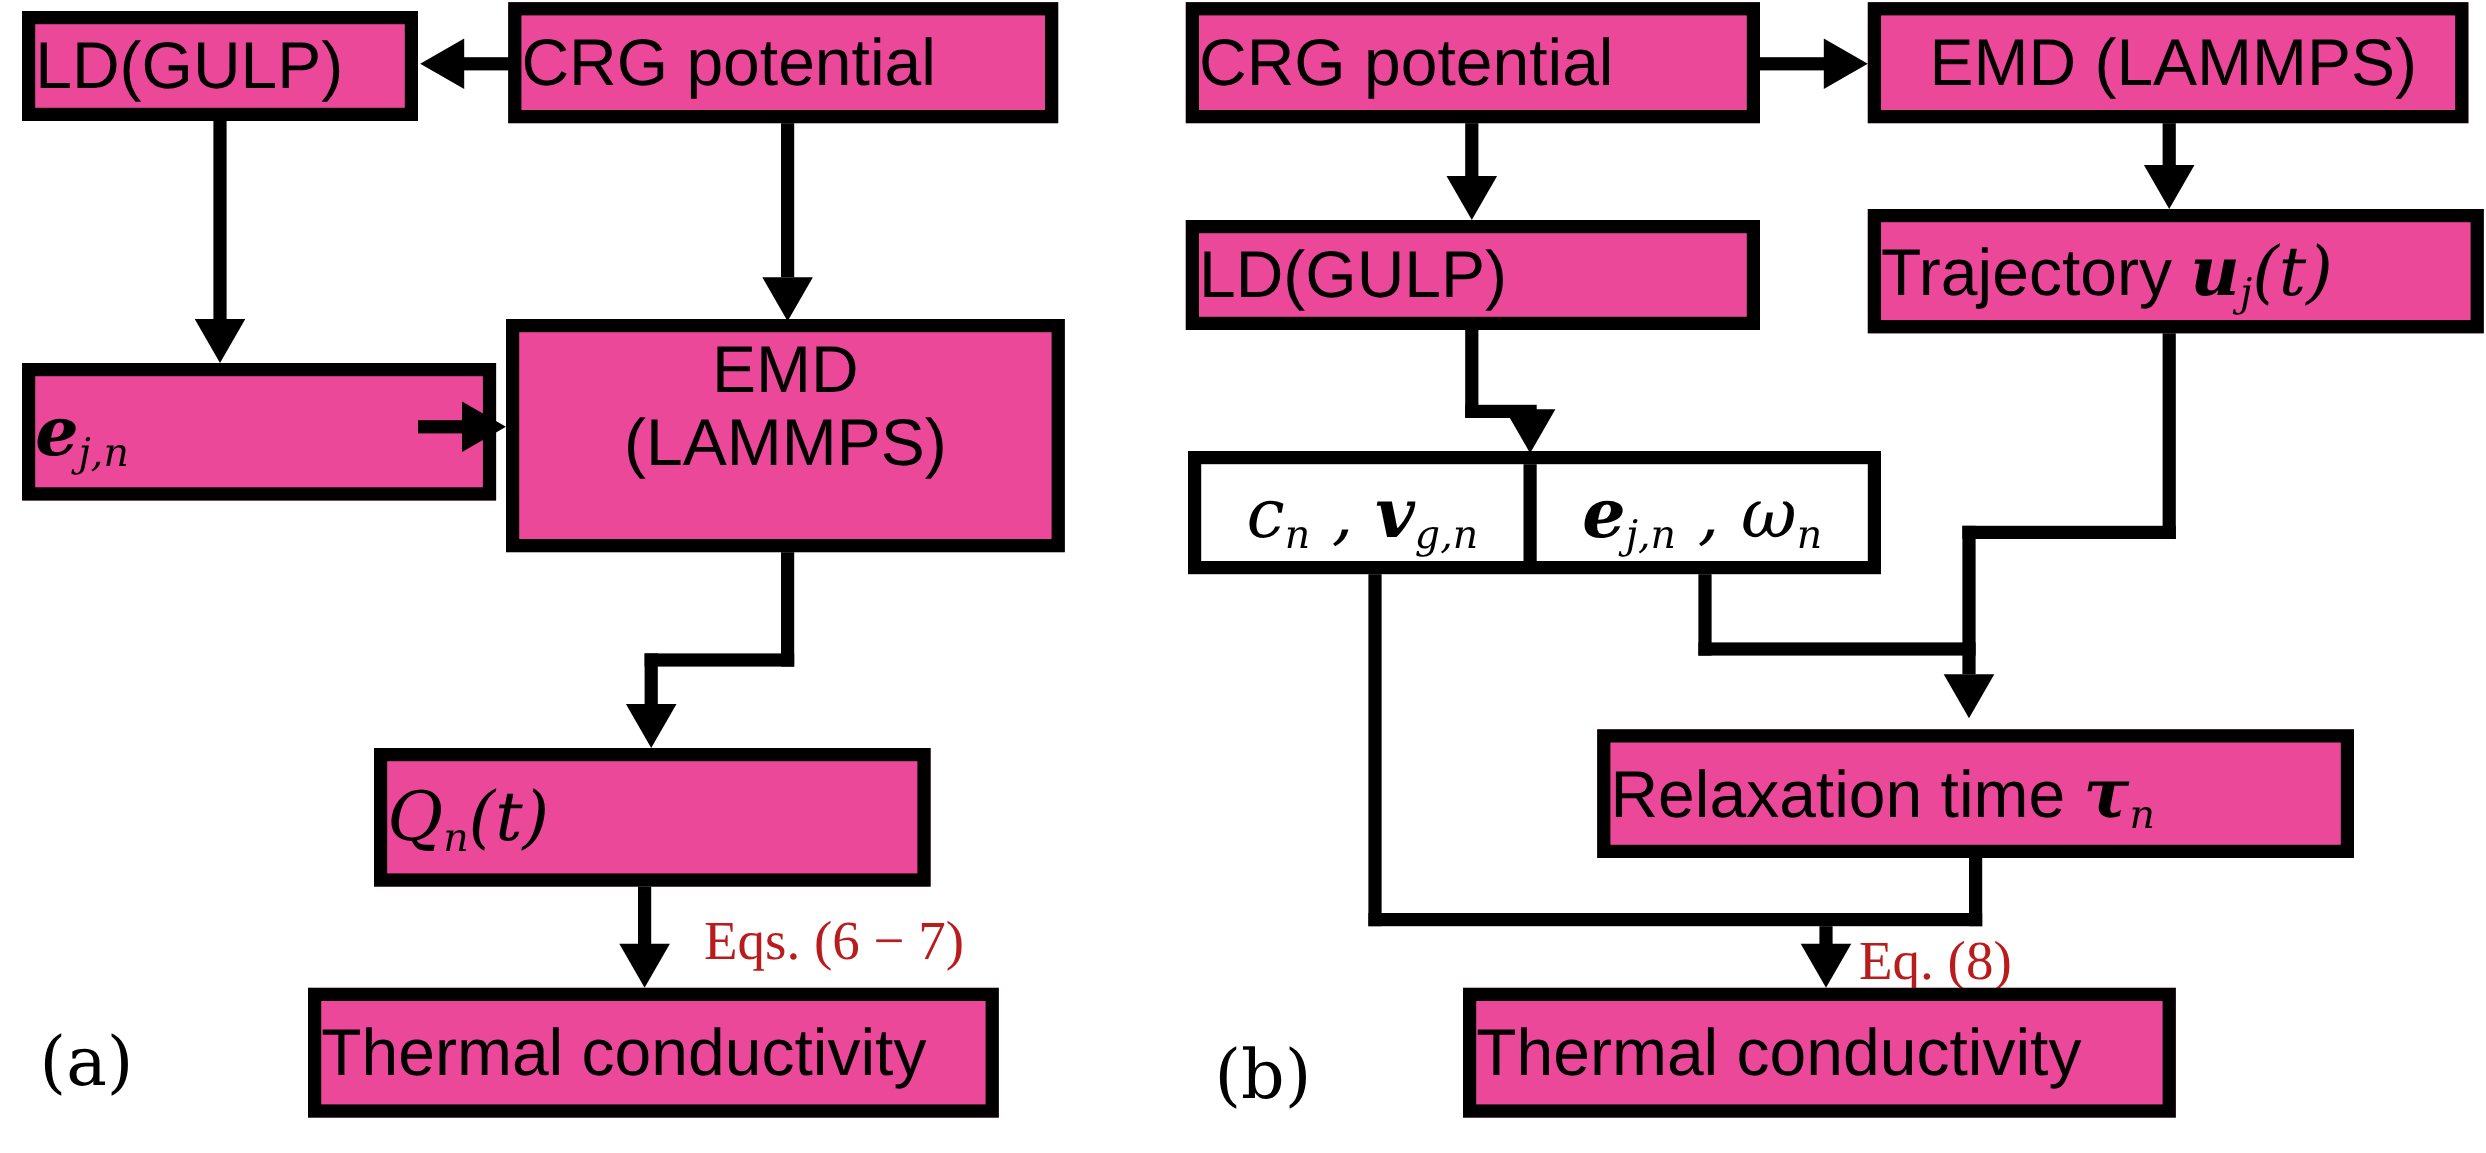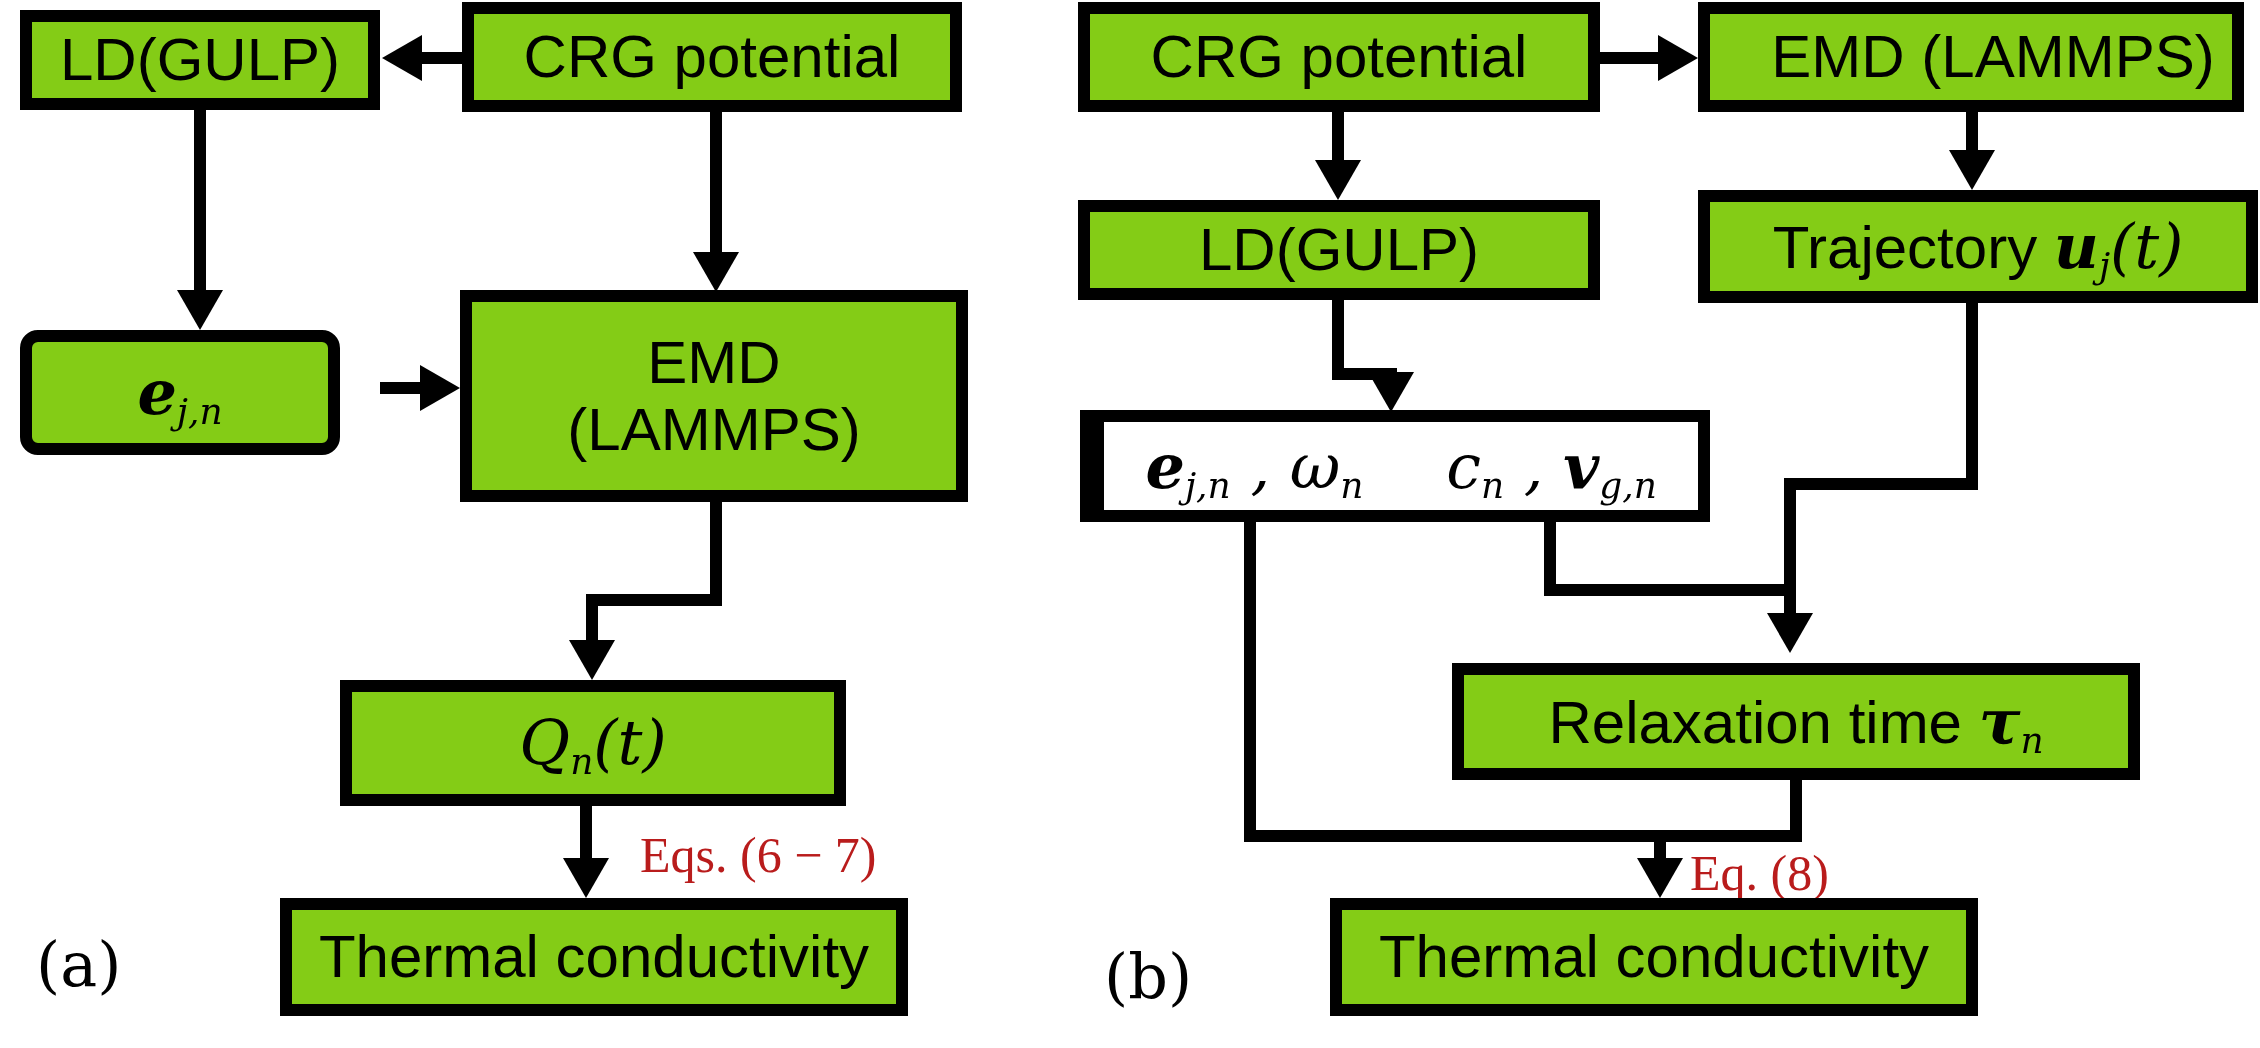--- a/index.html
+++ b/index.html
@@ -12,24 +12,23 @@
     width: 2260px;
     height: 1048px;
     background: #ffffff;
     overflow: hidden;
     color: #000000;
   }
   .box {
     position: absolute;
     box-sizing: border-box;
     border: 12px solid #000000;
-    background: #84cc16;
+    background: #ec4899;
     display: flex;
     align-items: center;
-    justify-content: center;
     text-align: center;
     font-family: "Liberation Sans", sans-serif;
     font-size: 60px;
     line-height: 1.12;
     color: #000000;
     white-space: nowrap;
   }
   .split-box {
     position: absolute;
     box-sizing: border-box;
@@ -125,21 +124,21 @@
 
     <div class="hline" style="left:420px; top:52px; width:44px;"></div>
     <div class="head left" style="left:382px; top:35px;"></div>
 
     <div class="vline" style="left:194px; top:110px; height:180px;"></div>
     <div class="head down" style="left:177px; top:290px;"></div>
 
     <div class="vline" style="left:710px; top:112px; height:140px;"></div>
     <div class="head down" style="left:693px; top:252px;"></div>
 
-    <div class="box" style="left:20px; top:330px; width:320px; height:125px;border-radius:18px;">
+    <div class="box" style="left:20px; top:330px; width:431px; height:125px;">
       <span class="math"><span class="vec">e</span><sub class="msub">j,n</sub></span>
     </div>
 
     <div class="hline" style="left:380px; top:382px; width:42px;"></div>
     <div class="head right" style="left:420px; top:365px;"></div>
 
     <div class="box" style="left:460px; top:290px; width:508px; height:212px; flex-direction:column;">
       <div>EMD</div>
       <div>(LAMMPS)</div>
     </div>
@@ -189,25 +188,25 @@
 
     <div class="box" style="left:1698px; top:190px; width:560px; height:113px;">
       <span><span>Trajectory&nbsp;</span><span class="math"><span class="vec">u</span><sub class="msub">j</sub><span>(t)</span></span></span>
     </div>
 
     <div class="vline" style="left:1332px; top:300px; height:80px;"></div>
     <div class="hline" style="left:1332px; top:368px; width:65px;"></div>
     <div class="head down" style="left:1368px; top:372px;"></div>
 
     <div class="split-box" style="left:1080px; top:410px; width:630px; height:112px;">
+      <div class="cell left" style="width:293px;">
+        <span class="math"><span>c</span><sub class="msub">n</sub><span>&nbsp;,&nbsp;</span><span class="vec">v</span><sub class="msub">g,n</sub></span>
+      </div>
       <div class="cell right" style="flex:1;">
         <span class="math"><span class="vec">e</span><sub class="msub">j,n</sub><span>&nbsp;,&nbsp;</span><span>ω</span><sub class="msub">n</sub></span>
-      </div>
-      <div class="cell left" style="width:293px;">
-        <span class="math"><span>c</span><sub class="msub">n</sub><span>&nbsp;,&nbsp;</span><span class="vec">v</span><sub class="msub">g,n</sub></span>
       </div>
     </div>
 
     <div class="vline" style="left:1966px; top:303px; height:187px;"></div>
     <div class="hline" style="left:1784px; top:478px; width:194px;"></div>
     <div class="vline" style="left:1784px; top:478px; height:135px;"></div>
     <div class="head down" style="left:1767px; top:613px;"></div>
 
     <div class="vline" style="left:1544px; top:522px; height:74px;"></div>
     <div class="hline" style="left:1544px; top:584px; width:252px;"></div>

